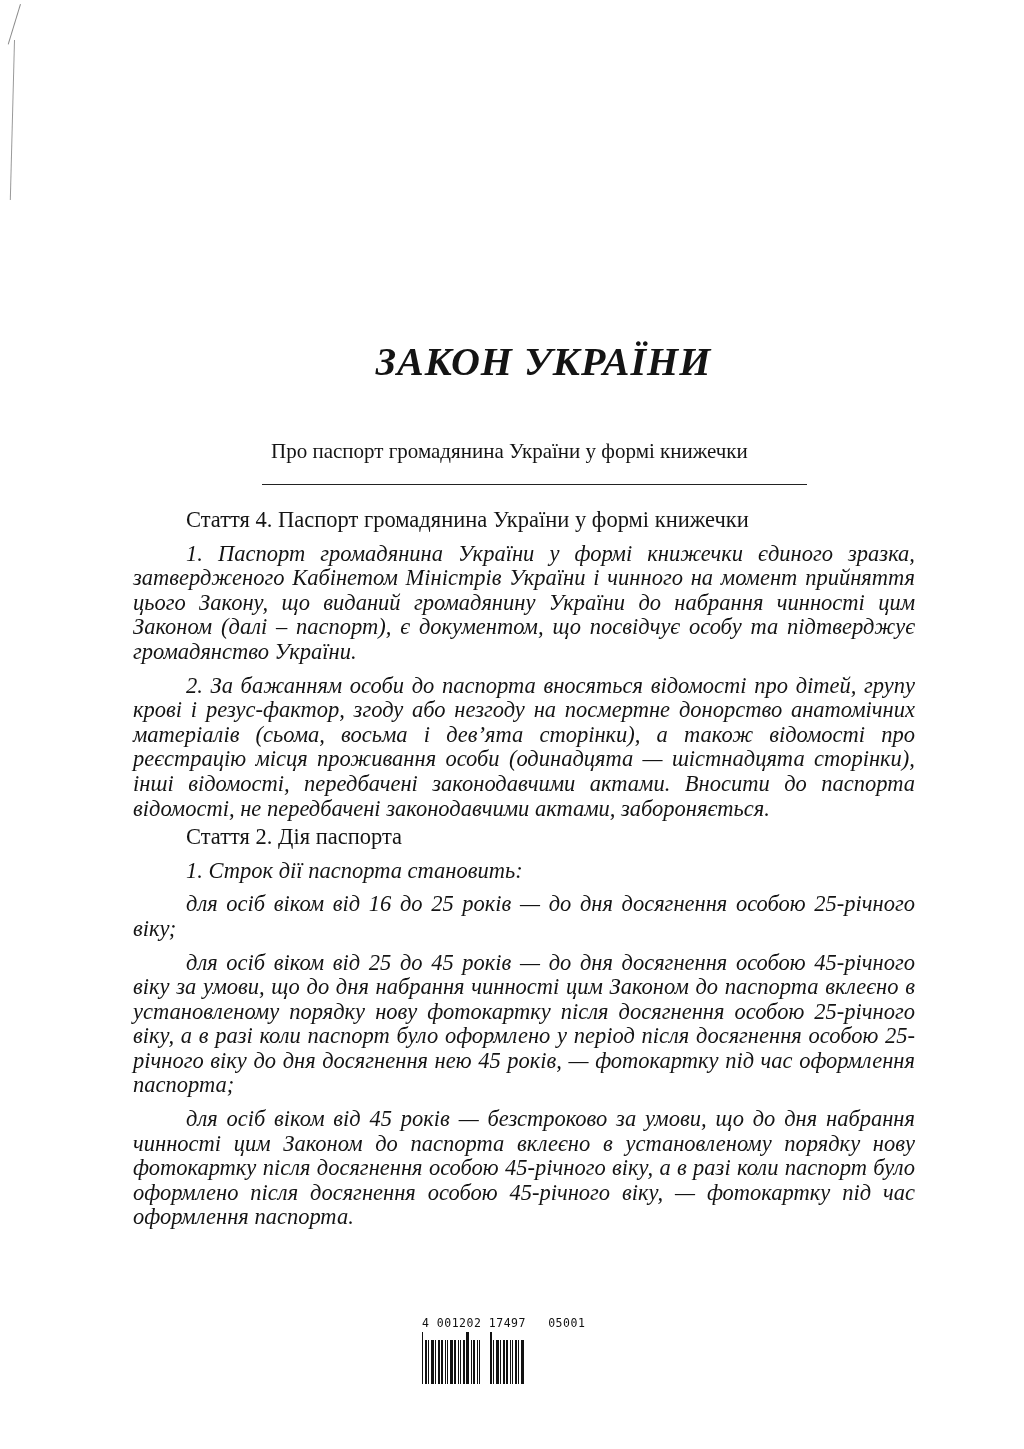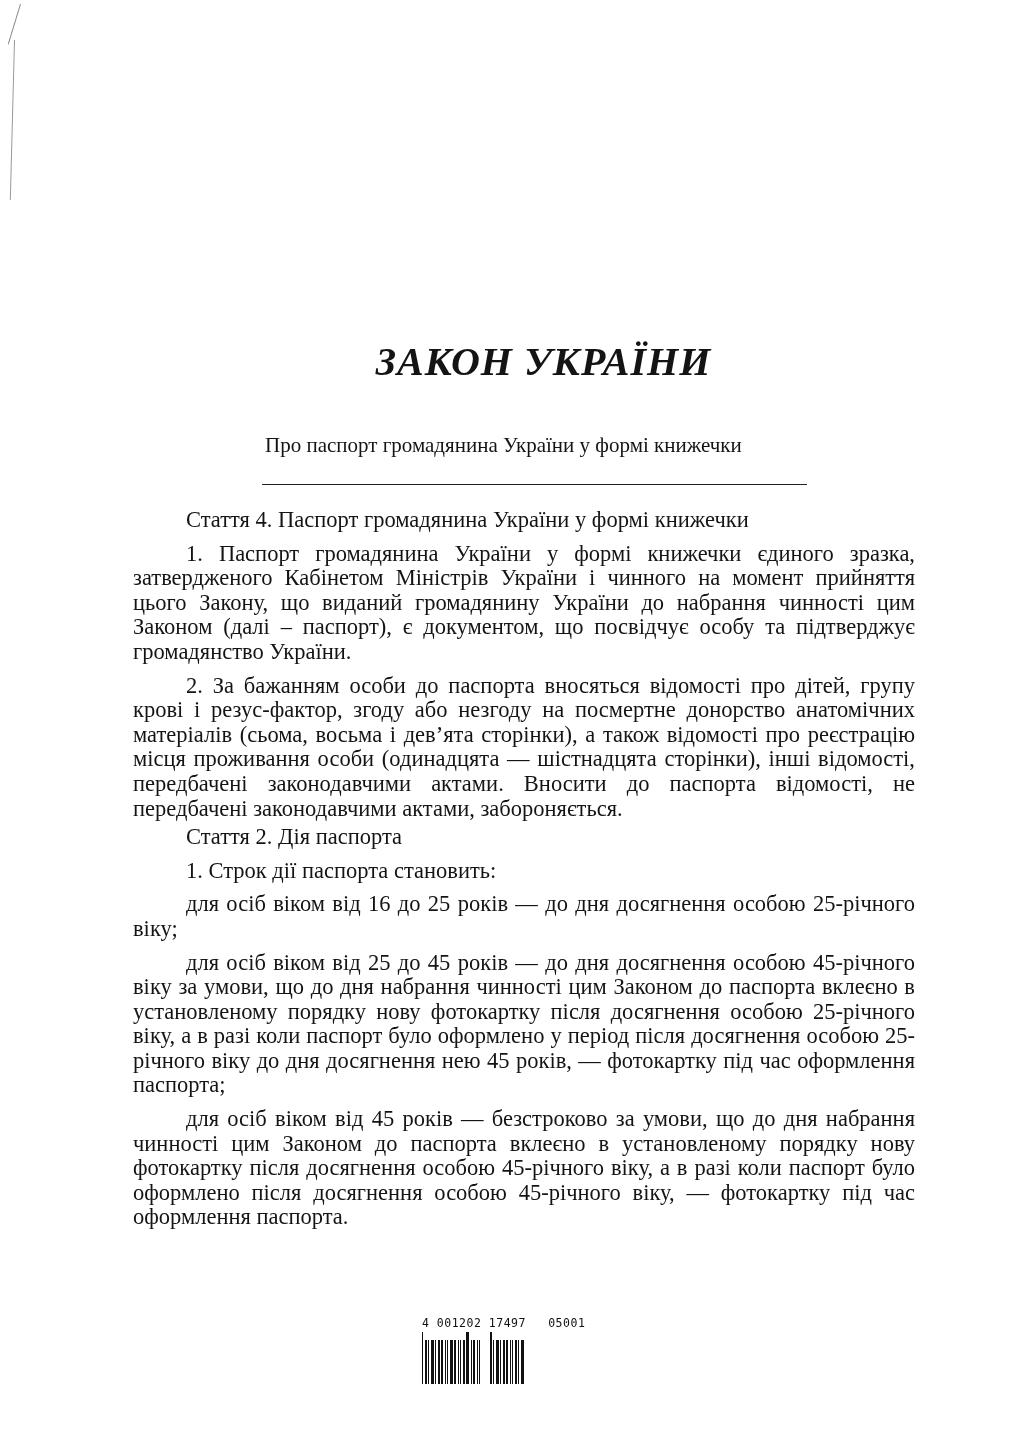--- a/index.html
+++ b/index.html
@@ -47,21 +47,21 @@
       letter-spacing: 1px;
       margin: 0;
       padding-left: 63px;
       box-sizing: border-box;
     }
     .subtitle {
       position: absolute;
       top: 430px;
       left: 262px;
       font-size: 21px;
-      margin: 3px;
+      margin: 9px;
       white-space: nowrap;
     }
     .rule {
       position: absolute;
       top: 484px;
       left: 262px;
       width: 545px;
       height: 0;
       border-top: 1.5px solid #222;
     }
@@ -78,20 +78,21 @@
       text-align: justify;
     }
     .body p.heading {
       text-indent: 53px;
       text-align: left;
       margin-bottom: 9px;
     }
     .body p.para {
       text-indent: 53px;
       margin-bottom: 9px;
+      font-style: italic;
     }
     .body p.tight { margin-bottom: 4px; }
     .barcode-area {
       position: absolute;
       top: 1316px;
       left: 422px;
       width: 190px;
     }
     .barcode-digits {
       font-family: "DejaVu Sans Mono", "Liberation Mono", monospace;

